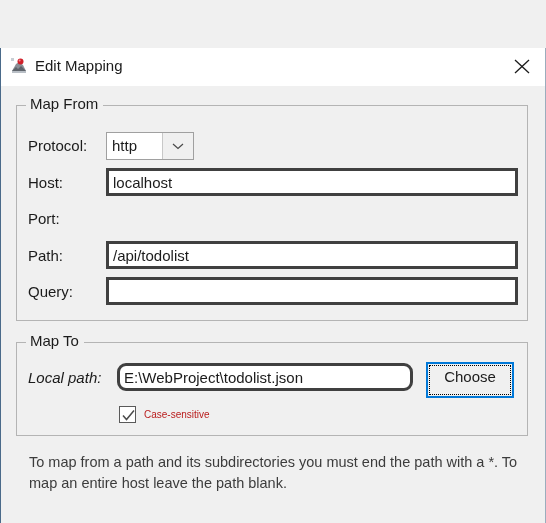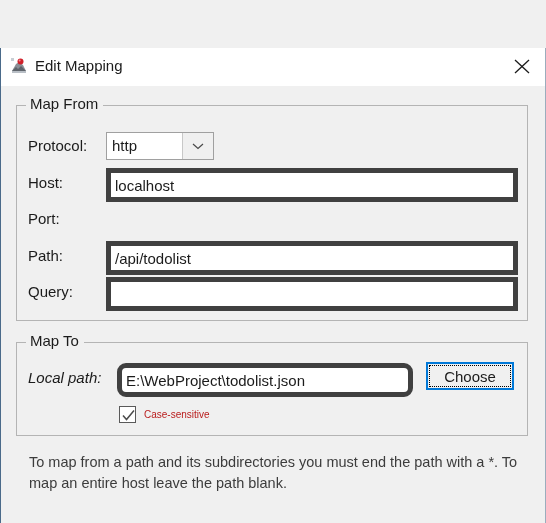--- a/index.html
+++ b/index.html
@@ -96,38 +96,38 @@
   .field-label {
     position: absolute;
     font-size: 15px;
     color: #1b1b1b;
     line-height: 18px;
     white-space: nowrap;
   }
   .textbox {
     position: absolute;
     background: #ffffff;
-    border: 5px solid #404040;
+    border: 3px solid #404040;
     box-sizing: border-box;
     font-family: "Liberation Sans", sans-serif;
     font-size: 15px;
     color: #1b1b1b;
     padding: 9px 4px;
     line-height: 24px;
-    height: 34px;
+    height: 28px;
     outline: none;
     white-space: nowrap;
     overflow: hidden;
   }
 
   
   #protocol-combo {
     position: absolute;
     left: 105px; top: 84px;
-    width: 108px; height: 28px;
+    width: 88px; height: 28px;
     background: #ffffff;
     border: 1px solid #a0a0a0;
     box-sizing: border-box;
     cursor: default;
   }
   #protocol-value {
     position: absolute;
     left: 5px; top: 3px;
     font-size: 15px;
     color: #1b1b1b;
@@ -156,21 +156,21 @@
   #input-path  { left: 105px; top: 193px; width: 412px; }
   #input-query { left: 105px; top: 229px; width: 412px; }
 
   #label-localpath { left: 27px; top: 321px; font-style: italic; }
   #input-localpath { left: 116px; top: 315px; width: 296px; border-radius: 9px; }
 
   
   #choose-button {
     position: absolute;
     left: 425px; top: 314px;
-    width: 88px; height: 28px;
+    width: 88px; height: 36px;
     background: #f0f0f0;
     border: 2px solid #0078d7;
     box-sizing: border-box;
     cursor: default;
   }
   #choose-focus-ring {
     position: absolute;
     left: 1px; top: 1px; right: 1px; bottom: 1px;
     border: 1px dotted #000000;
     box-sizing: border-box;

